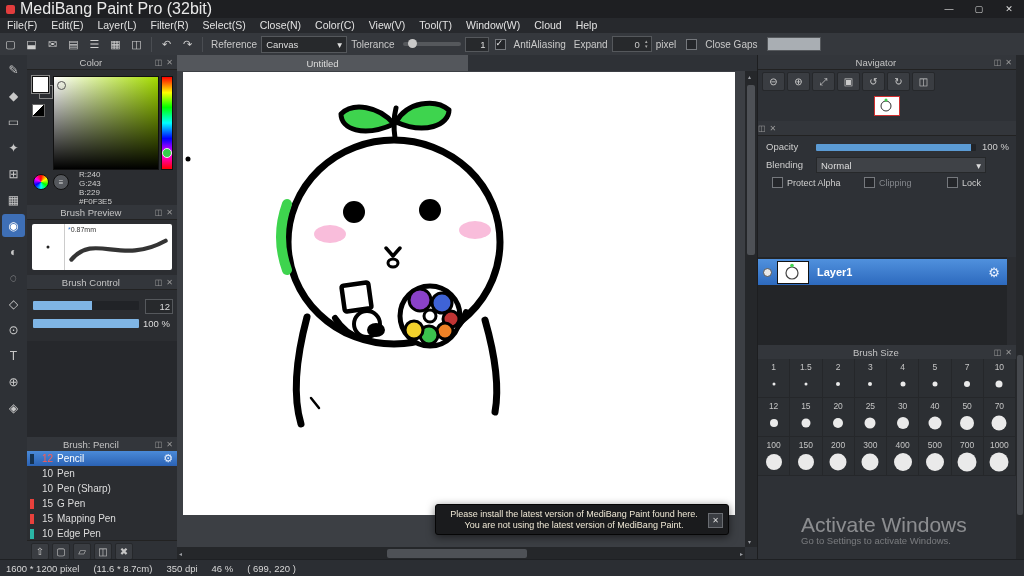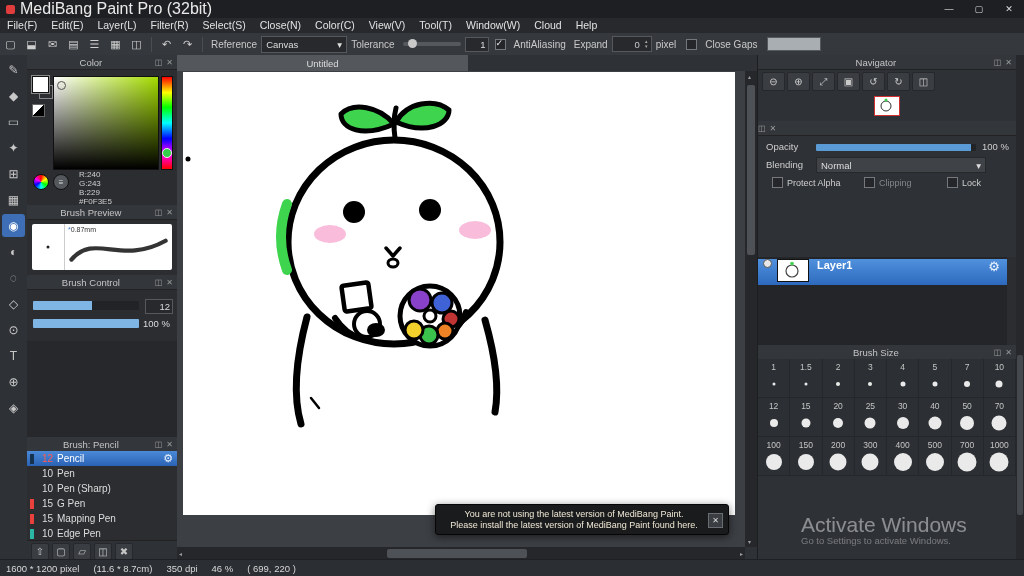--- a/index.html
+++ b/index.html
@@ -140,21 +140,21 @@
   .lr-label{position:absolute;left:8px;top:2px;}
   .op-track{position:absolute;left:58px;top:5px;width:160px;height:7px;background:#212327;border-radius:1px;overflow:hidden;}
   .op-fill{height:100%;width:97%;background:#5b9bd5;}
   .op-val{position:absolute;left:224px;top:2px;}
   .blend-select{position:absolute;left:58px;top:0;width:160px;height:14px;background:#3f4247;border:1px solid #26282a;
                 display:flex;align-items:center;justify-content:space-between;padding:0 4px;font-size:9.5px;color:#ddd;}
   .cb-group{position:absolute;top:1px;display:flex;align-items:center;font-size:9px;color:#cfcfcf;}
   .cb-group.dim{color:#84878c;}
   .layer-list{position:absolute;left:0;right:0;top:136px;height:128px;background:#232528;}
   .layer-row{position:absolute;left:0;right:9px;top:2px;height:26px;background:linear-gradient(#5091dd,#2d6abe);
-             display:flex;align-items:flex-start;}
+             display:flex;align-items:center;}
   .eye-dot{width:7px;height:7px;border-radius:50%;background:#e8e8e8;border:1px solid #555;margin:0 5px 0 5px;}
   .layer-thumb{width:30px;height:21px;background:#fff;border:1px solid #111;position:relative;}
   .layer-name{margin-left:8px;font-size:11px;font-weight:bold;color:#fff;flex:1;}
   .layer-gear{margin-right:7px;font-size:13px;color:#eaf2ff;}
   .ll-scroll{position:absolute;right:0;top:0;bottom:0;width:9px;background:#2b2d31;}
   .layer-toolbar{position:absolute;left:0;right:0;top:266px;height:20px;display:flex;align-items:center;padding-left:5px;gap:3px;}
 
   .bs-panel{top:290px;height:132px;}
   .bs-grid{position:absolute;left:0;right:0;top:14px;display:grid;grid-template-columns:repeat(8,1fr);}
   .bs-cell{position:relative;height:38px;background:#2c2f33;border-right:1px solid #25272a;border-bottom:1px solid #25272a;}
@@ -428,22 +428,22 @@
       <div class="v-thumb"></div>
       <span class="scroll-arrow" style="left:3px;bottom:2px;">▾</span>
     </div>
     <div class="h-scroll">
       <span class="scroll-arrow" style="left:2px;top:3px;">◂</span>
       <div class="h-thumb"></div>
       <span class="scroll-arrow" style="right:2px;top:3px;">▸</span>
     </div>
     <div class="corner"></div>
     <div class="notif">
+      <div>Please install the latest version of MediBang Paint found here.</div>
       <div>You are not using the latest version of MediBang Paint.</div>
-      <div>Please install the latest version of MediBang Paint found here.</div>
       <div class="notif-close">✕</div>
     </div>
   </div>
 
   <div class="right-panels">
 
     <div class="rp nav-panel">
       <div class="phdr">
         <span class="t">Navigator</span>
         <span class="ic">◫</span>

